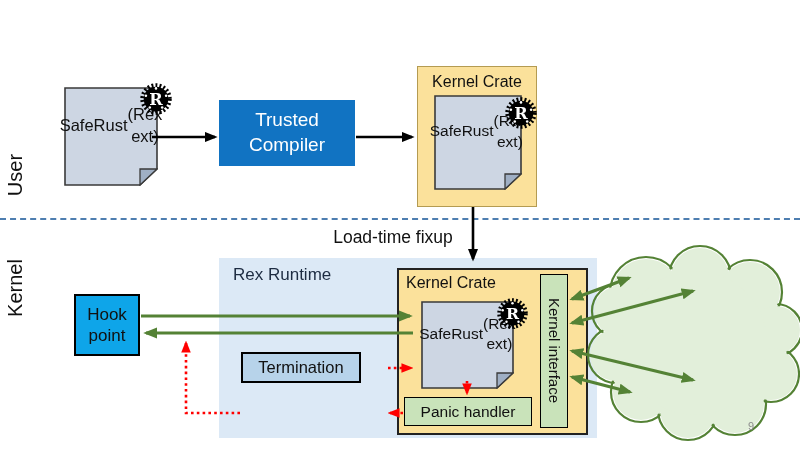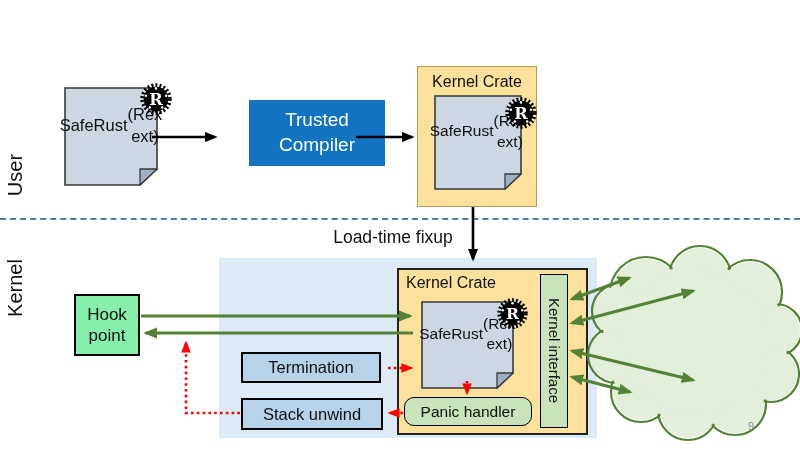--- a/index.html
+++ b/index.html
@@ -27,53 +27,53 @@
   .doc .doc-text{position:absolute;left:0;top:0;width:100%;height:100%;
     display:flex;justify-content:center;align-items:center;
     text-align:center;line-height:1.3;padding-bottom:22px;box-sizing:border-box;}
   #source-doc{left:64px;top:87px;width:94px;height:99px;font-size:16.5px;}
   #crate-top-doc{left:434px;top:95px;width:88px;height:95px;font-size:15.5px;}
   #crate-bottom-doc{left:421px;top:301px;width:93px;height:88px;font-size:15.5px;}
 
   
   #compiler{left:219px;top:100px;width:136px;height:66px;background:var(--compiler_blue);
     color:#fff;font-size:19px;line-height:1.3;display:flex;align-items:center;justify-content:center;
-    text-align:center;margin-left:30px;}
+    text-align:center;}
   #compiler span{width:90px;}
 
   
   .crate{background:var(--crate_yellow);box-sizing:border-box;}
   #crate-top{left:417px;top:66px;width:120px;height:141px;border:1.5px solid var(--crate_border_soft);}
   #crate-top-label{left:417px;top:73px;width:120px;text-align:center;font-size:16px;}
   #crate-bottom{left:397px;top:268px;width:191px;height:167px;border:2px solid #222;}
   #crate-bottom-label{left:406px;top:274px;font-size:16px;}
 
   
   #load-time{left:320px;top:227px;width:146px;text-align:center;font-size:17.5px;}
 
   
   #runtime{left:219px;top:258px;width:378px;height:180px;background:var(--runtime_blue);}
   #runtime-label{left:233px;top:265px;font-size:17px;color:#1d2c42;}
 
   
-  #hook-point{left:74px;top:294px;width:66px;height:62px;background:#86efac;border:2px solid #000;
+  #hook-point{left:74px;top:294px;width:66px;height:62px;background:#0ea5e9;border:2px solid #000;
     box-sizing:border-box;display:flex;align-items:center;justify-content:center;text-align:center;
     font-size:17px;line-height:1.25;}
   #hook-point span{width:46px;}
 
   
   .rt-box{background:var(--inner_box_blue);border:2px solid #000;box-sizing:border-box;
     display:flex;align-items:center;justify-content:center;font-size:16.5px;}
-  #termination{left:241px;top:352px;width:140px;height:31px;}
+  #termination{left:241px;top:352px;width:120px;height:31px;}
   #stack-unwind{left:241px;top:398px;width:142px;height:32px;}
 
   
   .green-box{background:var(--green_box);border:1.8px solid #000;box-sizing:border-box;}
   #panic-handler{left:404px;top:397px;width:128px;height:29px;display:flex;align-items:center;
-    justify-content:center;font-size:15.5px;border-radius:10px;}
+    justify-content:center;font-size:15.5px;}
   #kernel-interface{left:540px;top:274px;width:28px;height:154px;}
   #kernel-interface .vtext{writing-mode:vertical-rl;font-size:15px;width:100%;height:100%;
     display:flex;align-items:center;justify-content:center;text-align:center;}
 
   
   #helper-label{left:614px;top:305px;width:172px;text-align:center;font-size:20.5px;line-height:1.35;z-index:6;}
 
   #page-num{left:748px;top:420px;font-size:11px;color:#8a8a8a;z-index:6;}
 
   
@@ -93,20 +93,21 @@
 
 <div id="slide">
 
 
   <div id="user-label" class="abs vlabel">User</div>
   <div id="kernel-label" class="abs vlabel">Kernel</div>
 
   <div id="divider" class="abs"></div>
 
   <div id="runtime" class="abs"></div>
+  <div id="runtime-label" class="abs">Rex Runtime</div>
 
   <div id="crate-top" class="abs crate"></div>
   <div id="crate-top-label" class="abs">Kernel Crate</div>
 
   <div id="crate-bottom" class="abs crate"></div>
   <div id="crate-bottom-label" class="abs">Kernel Crate</div>
 
   <div id="source-doc" class="abs doc">
     <svg class="doc-svg" width="94" height="99">
       <path d="M1,1 H93 V82 L76,98 H1 Z" fill="#CDD6E3" stroke="#3A3A3A" stroke-width="1.6"></path>
@@ -136,23 +137,20 @@
   </div>
 
   <div id="load-time" class="abs">Load-time fixup</div>
 
   <div id="hook-point" class="abs">
     <span>Hook point</span>
   </div>
 
   <div id="termination" class="abs rt-box">
     <span>Termination</span>
-  </div>
-  <div id="stack-unwind" class="abs rt-box">
-    <span>Stack unwind</span>
   </div>
 
   <div id="crate-bottom-doc" class="abs doc">
     <svg class="doc-svg" width="93" height="88">
       <path d="M1,1 H92 V72 L76,87 H1 Z" fill="#CDD6E3" stroke="#3A3A3A" stroke-width="1.6"></path>
       <path d="M76,87 L92,72 L76,72 Z" fill="#9FAFC4" stroke="#3A3A3A" stroke-width="1.3"></path>
     </svg>
     <div class="doc-text">
       <div>Safe</div>
       <div>Rust</div>

